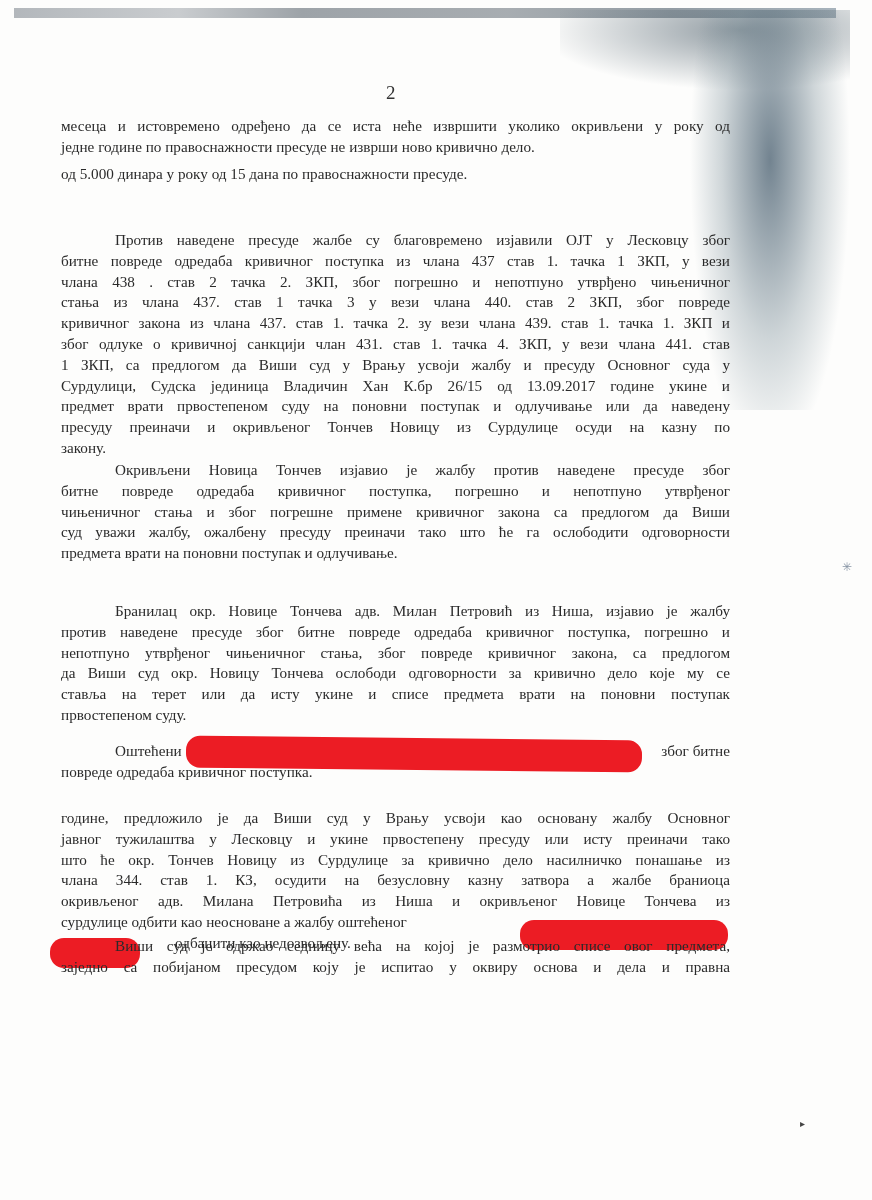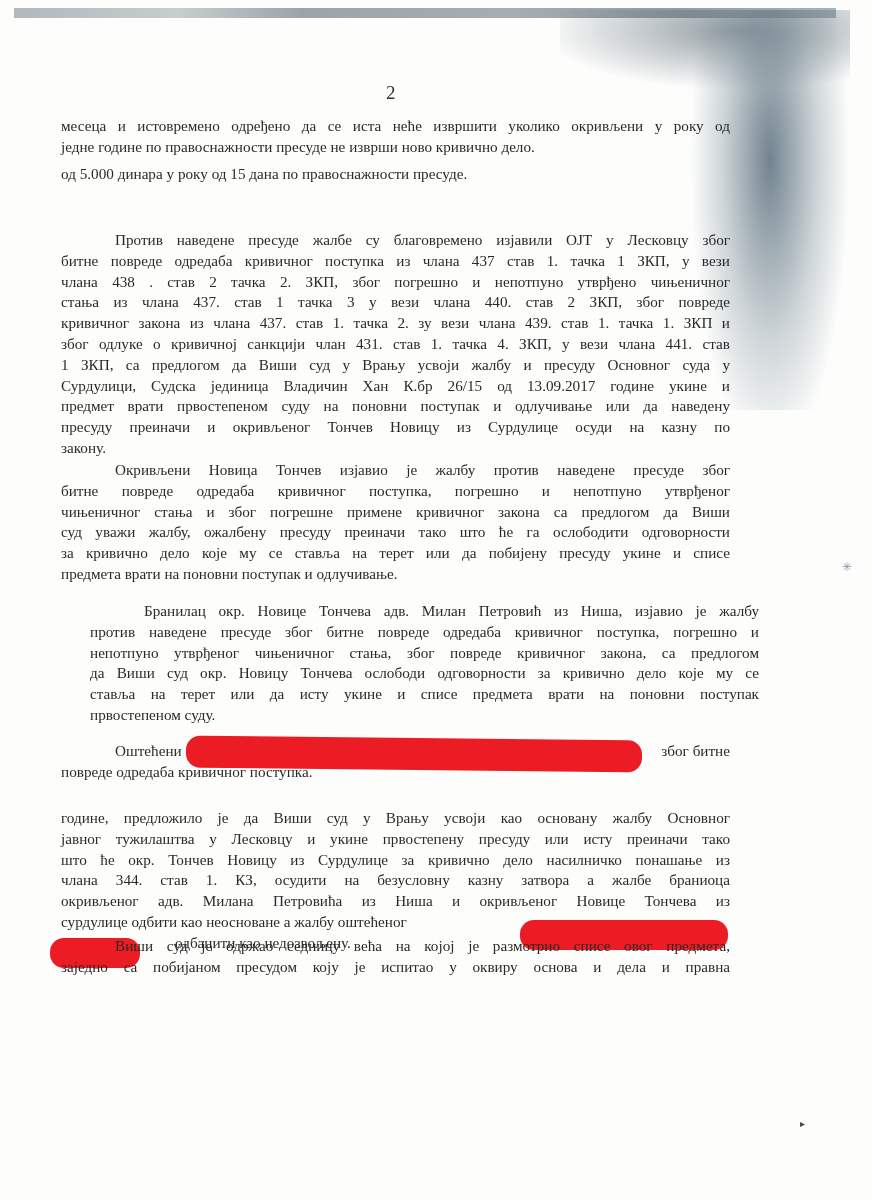--- a/index.html
+++ b/index.html
@@ -71,25 +71,24 @@
     <span class="line">предмет врати првостепеном суду на поновни поступак и одлучивање или да наведену</span>
     <span class="line">пресуду преиначи и окривљеног Тончев Новицу из Сурдулице осуди на казну по</span>
     <span class="line last">закону.</span>
   </div>
 
   <div class="para" style="top:460px;">
     <span class="line indent">Окривљени Новица Тончев изјавио је жалбу против наведене пресуде због</span>
     <span class="line">битне повреде одредаба кривичног поступка, погрешно и непотпуно утврђеног</span>
     <span class="line">чињеничног стања и због погрешне примене кривичног закона са предлогом да Виши</span>
     <span class="line">суд уважи жалбу, ожалбену пресуду преиначи тако што ће га ослободити одговорности</span>
-    <span class="line">за кривично дело које му се ставља на терет или да побијену пресуду укине и списе</span>
     <span class="line last">предмета врати на поновни поступак и одлучивање.</span>
   </div>
 
-  <div class="para" style="top:601px;margin-left:29px;">
+  <div class="para" style="top:601px;">
     <span class="line indent">Бранилац окр. Новице Тончева адв. Милан Петровић из Ниша, изјавио је жалбу</span>
     <span class="line">против наведене пресуде због битне повреде одредаба кривичног поступка, погрешно и</span>
     <span class="line">непотпуно утврђеног чињеничног стања, због повреде кривичног закона, са предлогом</span>
     <span class="line">да Виши суд окр. Новицу Тончева ослободи одговорности за кривично дело које му се</span>
     <span class="line">ставља на терет или да исту укине и списе предмета врати на поновни поступак</span>
     <span class="line last">првостепеном суду.</span>
   </div>
 
   <div class="para" style="top:741px;">
     <span class="line last indent" style="position:relative;">

